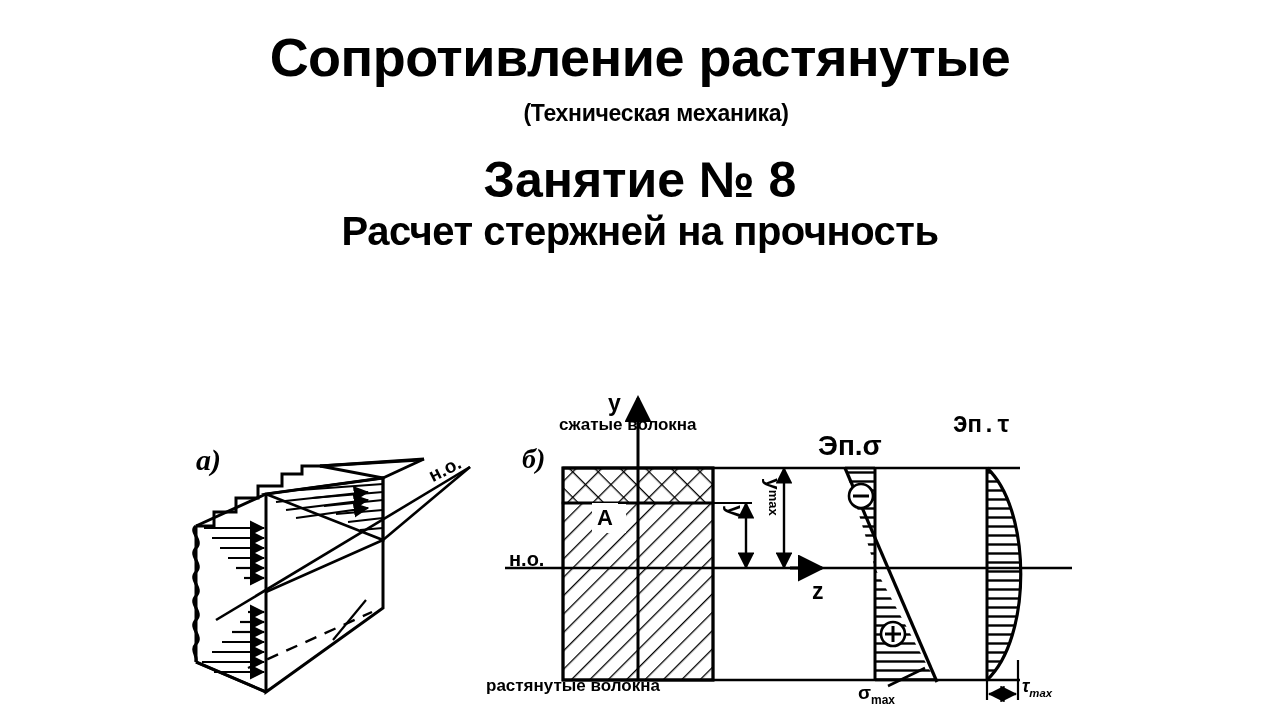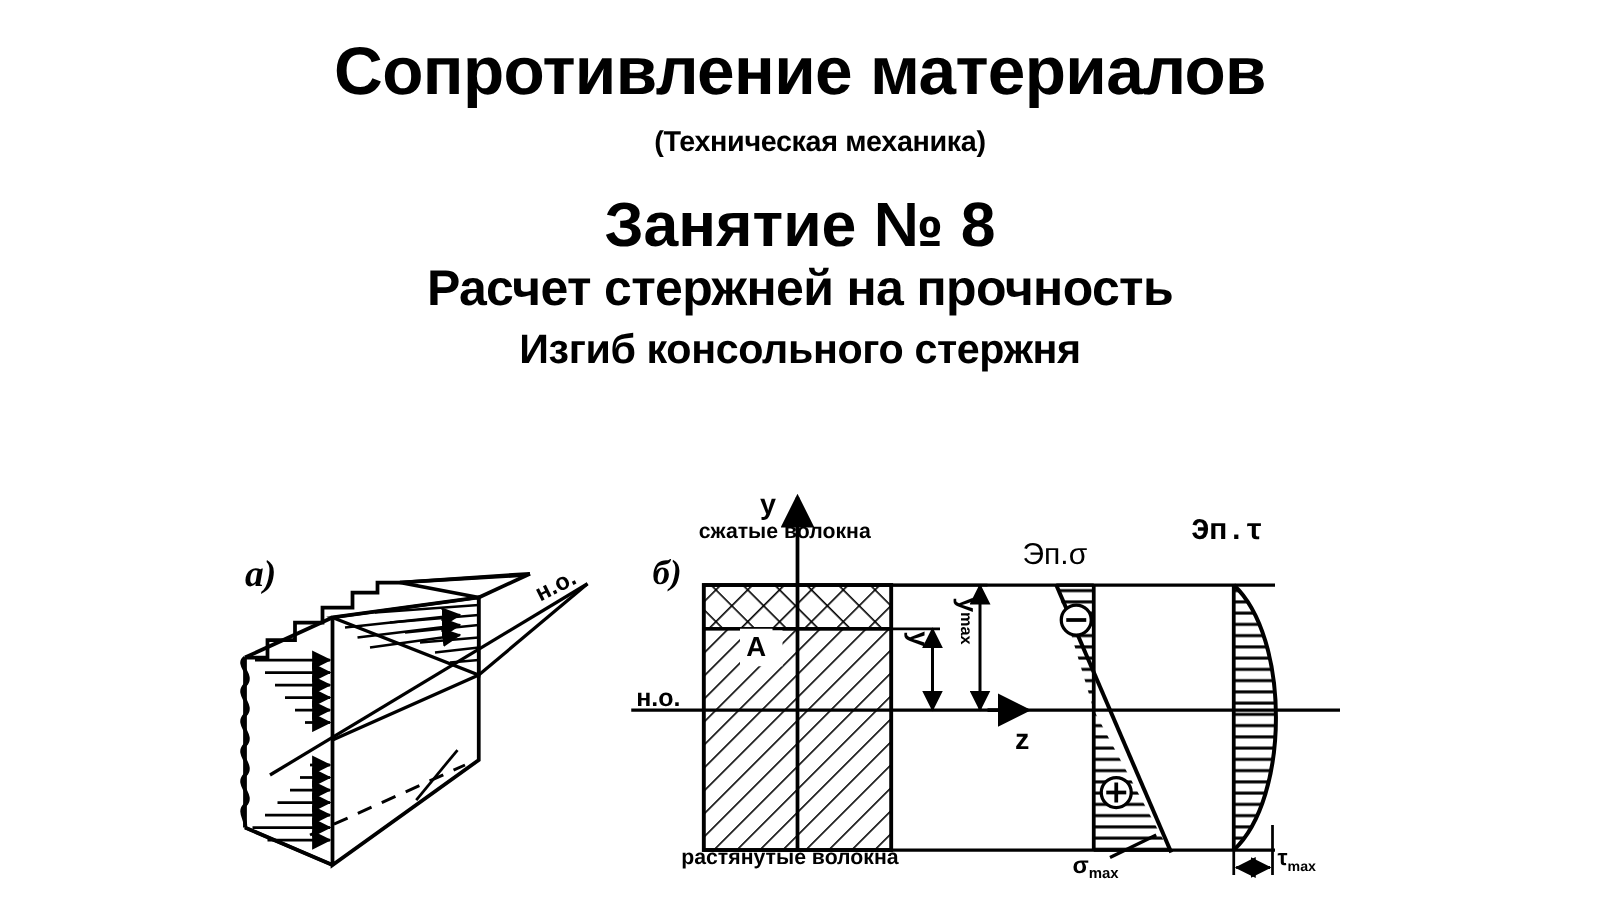--- a/index.html
+++ b/index.html
@@ -31,47 +31,46 @@
   
   .lbl{position:absolute;white-space:nowrap;}
   .lbl-italic{font-style:italic;font-weight:bold;font-family:"Liberation Serif",serif;}
   .fig-a-tag{left:196px;top:443px;font-size:30px;}
   .fig-b-tag{left:522px;top:443px;font-size:28px;}
 
   .lbl-no-a{left:430px;top:466px;font-size:19px;font-weight:bold;
             transform:rotate(-27deg);transform-origin:0 50%;}
   .lbl-no-b{left:509px;top:548px;font-size:20px;font-weight:bold;}
   .lbl-compressed{left:559px;top:415px;font-size:17px;font-weight:bold;}
-  .lbl-tension{left:545px;top:676px;font-size:17px;font-weight:bold;}
+  .lbl-tension{left:486px;top:676px;font-size:17px;font-weight:bold;}
   .lbl-A{left:597px;top:505px;font-size:22px;font-weight:bold;}
   .lbl-y-axis{left:608px;top:390px;font-size:23px;font-weight:bold;}
   .lbl-z-axis{left:812px;top:578px;font-size:23px;font-weight:bold;}
   .lbl-y-dim{left:722px;top:505px;font-size:22px;font-weight:bold;
              writing-mode:vertical-rl;}
   .lbl-ymax-dim{left:761px;top:478px;font-size:21px;font-weight:bold;
              writing-mode:vertical-rl;}
-  .lbl-ep-sigma{left:818px;top:430px;font-size:24px;font-weight:normal;}
+  .lbl-ep-sigma{left:818px;top:430px;font-size:28px;font-weight:bold;}
   .lbl-ep-tau{left:953px;top:412px;font-size:24px;font-weight:bold;font-family:Liberation Mono, monospace;}
   .lbl-sigma-max{left:858px;top:682px;font-size:19px;font-weight:bold;text-align:right;}
-  .lbl-tau-max{left:1022px;top:676px;font-size:18px;font-weight:bold;}
+  .lbl-tau-max{left:1022px;top:676px;font-size:18px;font-weight:bold;font-style:italic;}
   .sub{font-size:0.63em;vertical-align:sub;}
   .vsub{font-size:0.62em;}
   svg{position:absolute;left:0;top:0;}
 </style>
 </head>
 <body>
 
 <div id="stage">
 
   <div class="title-block">
-    <div class="t-main">Сопротивление материалов</div>
+    <div class="t-main">Сопротивление растянутые</div>
     <div class="t-sub">(Техническая механика)</div>
     <div class="t-lesson">Занятие № 8</div>
     <div class="t-line3">Расчет стержней на прочность</div>
-    <div class="t-line4">Изгиб консольного стержня</div>
   </div>
 
   <svg width="1280" height="720">
     <defs>
 
       <pattern id="hatchDiag" width="13" height="13" patternUnits="userSpaceOnUse" patternTransform="rotate(45)">
         <line x1="0" y1="0" x2="0" y2="13" stroke="#000" stroke-width="2.6"></line>
       </pattern>
 
       <pattern id="hatchCross" width="18" height="18" patternUnits="userSpaceOnUse" patternTransform="rotate(45)">

